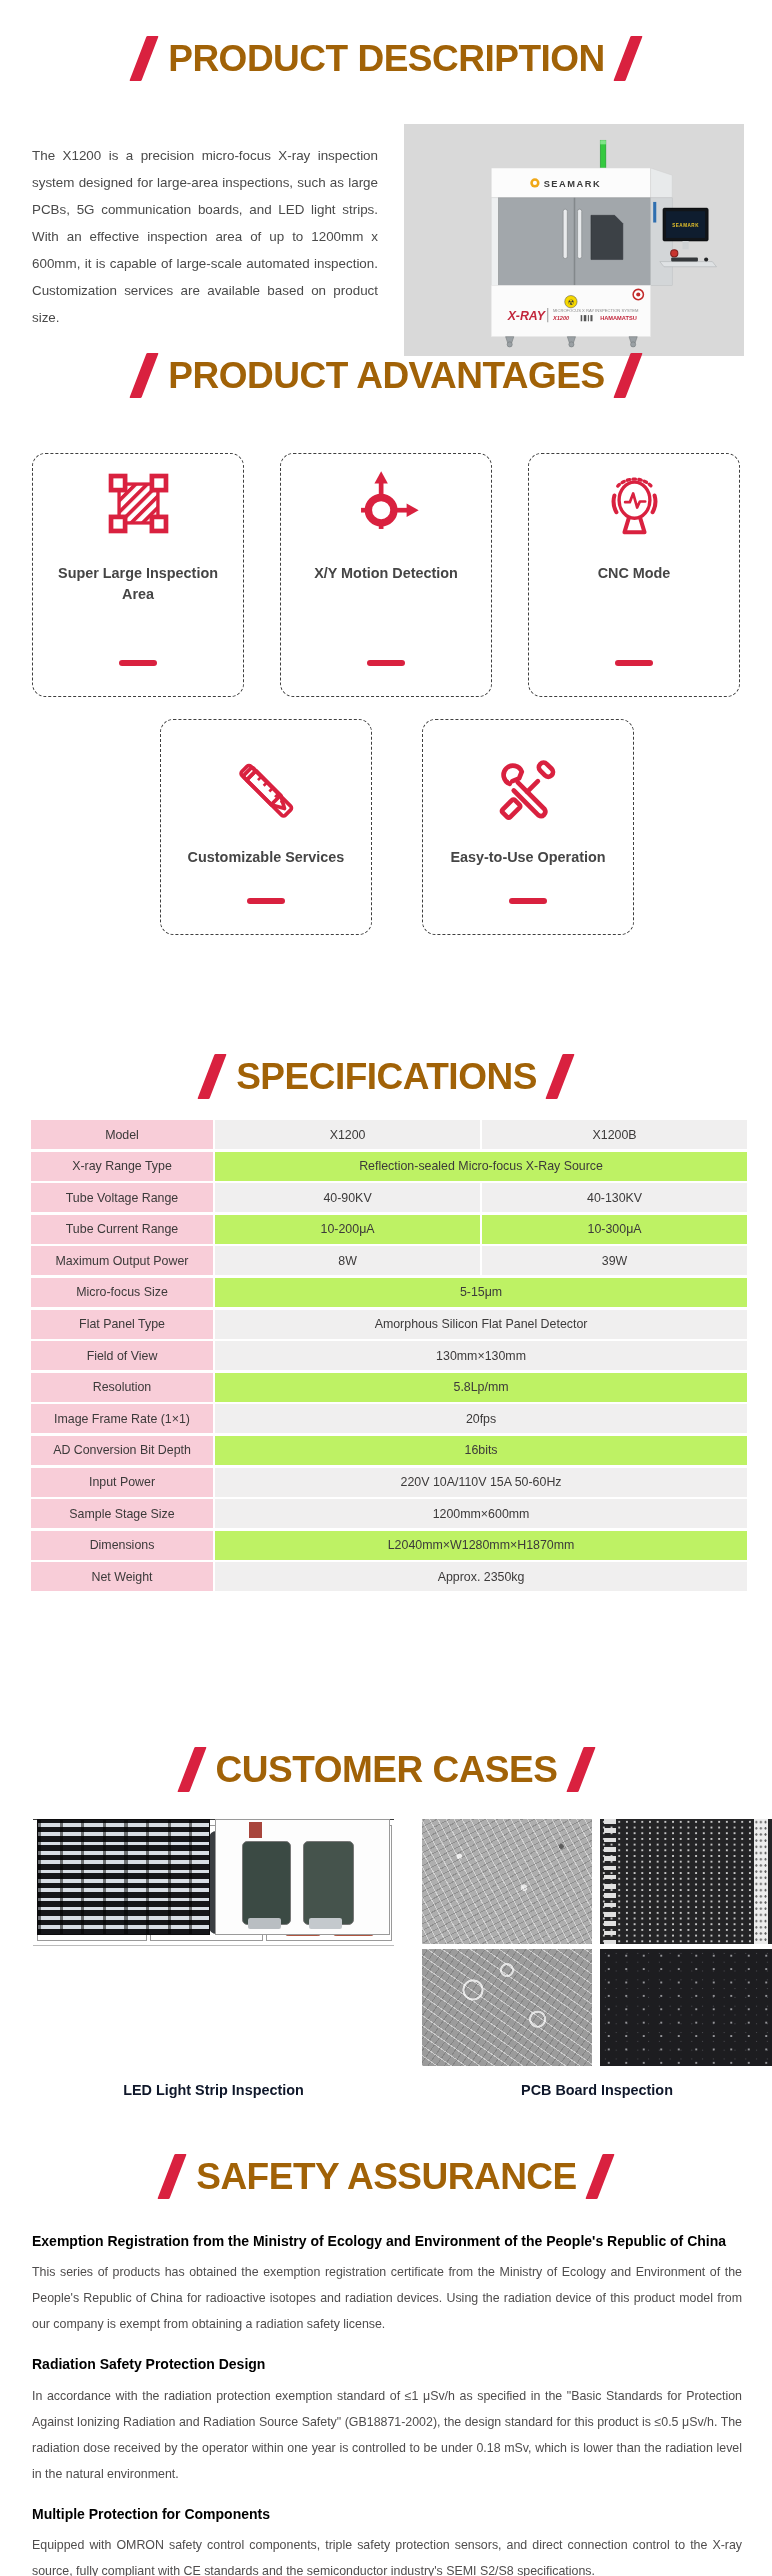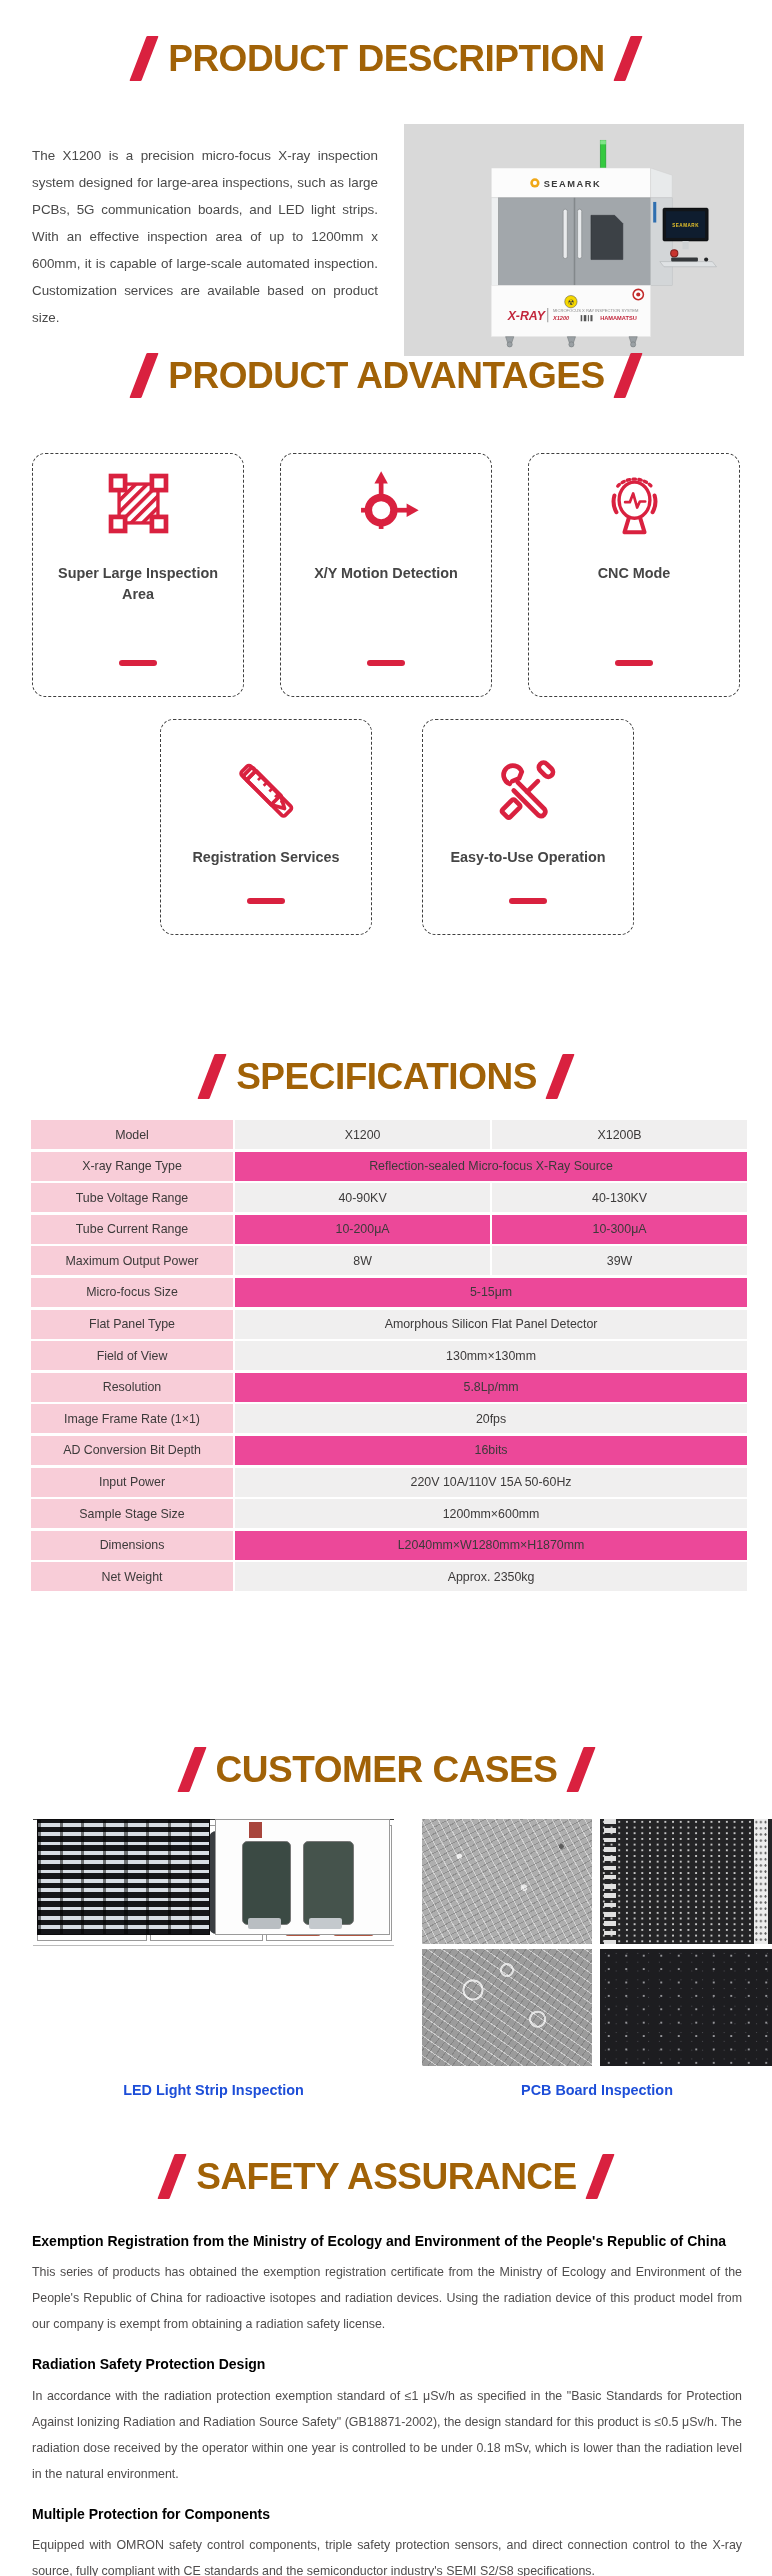--- a/index.html
+++ b/index.html
@@ -36,24 +36,24 @@
   .icon-wrap svg{width:100%;height:100%;}
   .adv-label{
     margin-top:26px;font-size:14.4px;font-weight:bold;color:#454545;text-align:center;
     line-height:21.6px;width:86%;
   }
   .adv-card.r2 .adv-label{margin-top:23px;}
   .adv-bar{width:38px;height:6.2px;border-radius:3.1px;background:#d9213f;margin-top:auto;margin-bottom:30px;}
   
   .spec-table{position:absolute;left:31px;top:1120px;width:716px;}
   .spec-row{display:flex;gap:2.1px;margin-bottom:2.6px;height:29px;font-size:12.4px;}
-  .spec-label{width:202px;flex:none;background:#f8cdd8;display:flex;align-items:center;justify-content:center;color:#3c3a3a;}
+  .spec-label{width:182px;flex:none;background:#f8cdd8;display:flex;align-items:center;justify-content:center;color:#3c3a3a;}
   .spec-val{flex:1;display:flex;align-items:center;justify-content:center;color:#3c3a3a;}
   .spec-val.gray{background:#f0efef;}
-  .spec-val.white{background:#ec4899;}
+  .spec-val.white{background:#bef264;}
   
   .case-cluster{position:absolute;top:1819px;height:247px;}
   #case-led{left:33px;width:361px;}
   #case-pcb{left:422px;width:350px;}
   .panel{position:absolute;box-sizing:border-box;}
   .lc-top{left:0;top:0;width:361px;height:125px;background:#fff;border-top:1.5px solid #3a3a3a;border-bottom:0.5px solid #bbb;}
   .lp{position:absolute;top:6.2px;height:114px;background:#fff;border:0.5px solid #9a9a9a;overflow:hidden;}
   .lp1{left:4.1px;width:108px;}
   .lp2{left:117px;width:111px;}
   .lp3{left:233px;width:124px;}
@@ -87,21 +87,21 @@
       radial-gradient(circle at 30% 35%,transparent 0 8.2px,rgba(255,255,255,.75) 8.8px 10.3px,transparent 10.8px),
       radial-gradient(circle at 68% 60%,transparent 0 6.2px,rgba(255,255,255,.7) 6.7px 8.2px,transparent 8.8px),
       radial-gradient(circle at 50% 18%,transparent 0 4.6px,rgba(255,255,255,.7) 5.2px 6.7px,transparent 7.2px),
       repeating-linear-gradient(35deg,rgba(255,255,255,.5) 0 1px,transparent 1px 8.2px),
       repeating-linear-gradient(-55deg,rgba(90,90,90,.35) 0 1px,transparent 1px 6.7px),
       #9b9b9b;}
   .rp4{left:178px;top:130px;width:173px;height:117px;background-color:#1d1d20;
       background-image:radial-gradient(rgba(210,210,215,.65) 0.9px,transparent 1.4px),
       radial-gradient(rgba(150,150,160,.4) 0.6px,transparent 1px);
       background-size:17.5px 13.4px,10.8px 8.8px;}
-  .case-caption{position:absolute;top:2082px;font-size:14.4px;font-weight:bold;color:#1d4ed8;text-align:center;}
+  .case-caption{position:absolute;top:2082px;font-size:14.4px;font-weight:bold;color:#0f172a;text-align:center;}
   
   .safety-wrap{position:absolute;left:32px;top:2227px;width:710px;}
   .sa-h{font-size:14px;font-weight:bold;color:#000000;line-height:28px;margin:0;}
   .sa-p{font-size:12.4px;color:#4f4d4d;line-height:26px;text-align:justify;margin:4.1px 0 13.4px 0;}
   .sa-h.gap{margin-top:11.3px;}
 </style>
 </head>
 <body>
 
 <div class="sec-title" style="top:36px">
@@ -228,21 +228,21 @@
               <rect x="4" y="41" width="92" height="19" rx="4"></rect>
               <path d="M18,41 v7 M30,41 v7 M42,41 v7 M54,41 v7 M66,41 v7 M78,41 v7" stroke-width="4"></path>
             </g>
             <g transform="rotate(-45 50 50)">
               <rect x="40" y="10" width="20" height="8" rx="4"></rect>
               <rect x="40" y="18" width="20" height="52"></rect>
               <path d="M40,70 L50,88 L60,70"></path>
             </g>
           </g>
         </svg></div>
-      <div class="adv-label">Registration Services</div>
+      <div class="adv-label">Customizable Services</div>
       <div class="adv-bar"></div>
     </div>
     <div class="adv-card r2" style="left: 422px;">
       <div class="icon-wrap"><svg viewBox="0 0 100 100">
           <g stroke="#D9213F" fill="none" stroke-width="7" stroke-linecap="round" stroke-linejoin="round">
             <path d="M22,40 a14,14 0 1 1 18,-18 l-4,10 -10,4"></path>
             <path d="M34,38 L74,78 a6.5,6.5 0 0 1 -9,9 L28,50"></path>
             <path d="M64,36 L48,52"></path>
             <rect x="64" y="12" width="24" height="14" rx="7" transform="rotate(45 76 19)"></rect>
             <rect x="16" y="64" width="16" height="26" rx="3" transform="rotate(45 24 77)"></rect>

